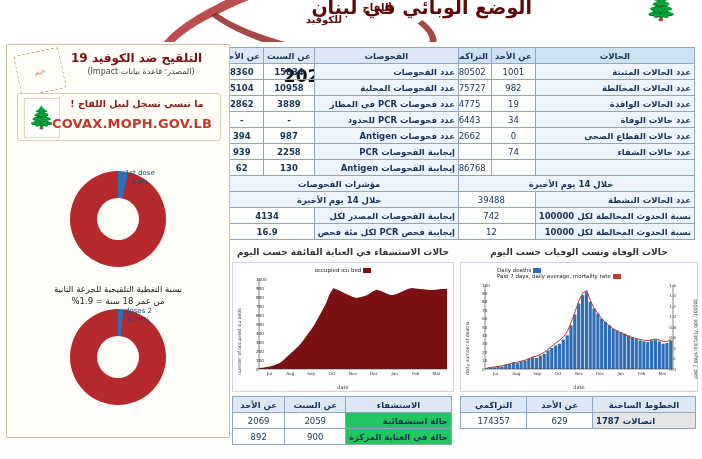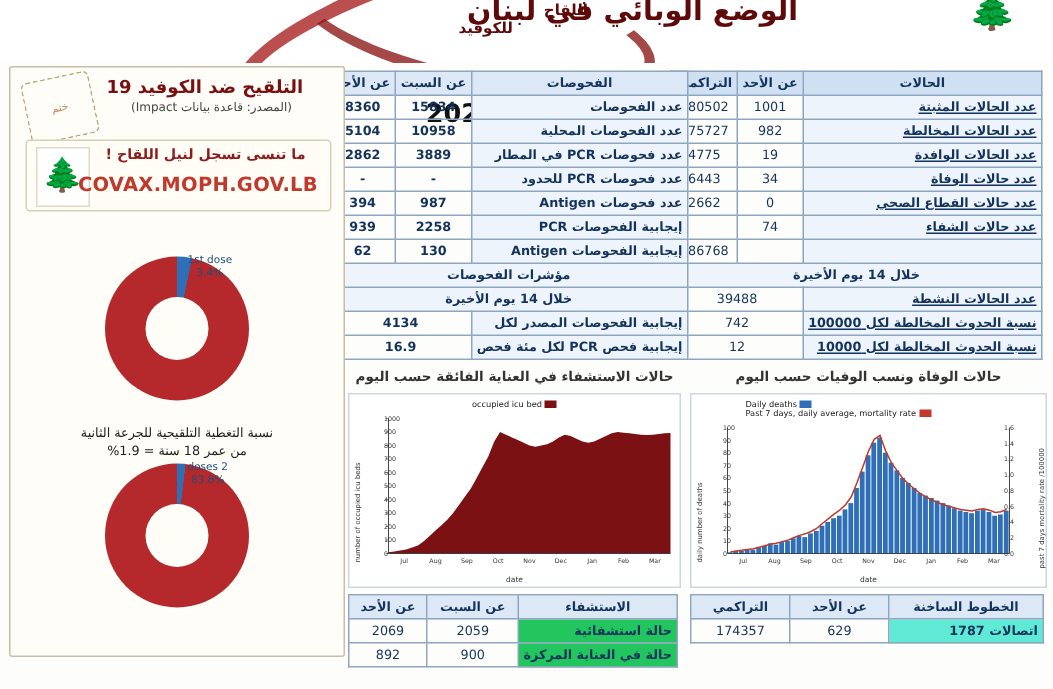--- a/index.html
+++ b/index.html
@@ -53,21 +53,21 @@
     border:1px solid #8fa6c0;
     font-size:8.5px;color:#14335c;
     padding:1px 3px;height:13px;text-align:center;
     white-space:nowrap;
   }
   table.grid th{background:#dce8f5;font-weight:bold;font-size:8.5px;}
 
   
   .cases{position:absolute;right:7px;top:47px;width:232px;}
   .cases table{width:232px;}
-  .cases td.lbl{width:108px;text-align:right;background:#eef4fb;font-weight:bold;text-decoration:underline;}
+  .cases td.lbl{width:108px;text-align:right;background:#eef4fb;font-weight:bold;}
   .cases td.num{width:62px;}
   .cases th.hcol{background:#cfe0f2;}
   .wide-row td{background:#eef4fb;font-weight:bold;}
 
   
   .tests{position:absolute;right:243px;top:47px;width:208px;}
   .tests table{width:208px;}
   .tests td.lbl{width:86px;text-align:right;background:#eef4fb;font-weight:bold;}
   .tests td.num{width:56px;font-weight:bold;}
 
@@ -150,21 +150,21 @@
   }
 
   
   .hosp{position:absolute;left:232px;top:396px;width:220px;}
   .hosp table{width:220px;}
   .hosp td.lbl{width:92px;text-align:right;background:#22c55e;font-weight:bold;}
 
   
   .hotline{position:absolute;left:460px;top:396px;width:236px;}
   .hotline table{width:236px;}
-  .hotline td.lbl{width:96px;text-align:right;background:#5eead4;font-weight:bold;}
+  .hotline td.lbl{width:96px;text-align:left;background:#e5e5e5;font-weight:bold;}
 </style>
 </head>
 <body>
 
 <div class="page">
 
   <div class="header">
     <div class="swoosh"></div>
     <div class="swoosh2"></div>
     <div class="arabic-title">الوضع الوبائي في لبنان</div>
@@ -319,21 +319,21 @@
     </div>
 
     <div class="dose-caption" style="top:238px;white-space:pre-line;">نسبة التغطية التلقيحية للجرعة الثانية
 من عمر 18 سنة = 1.9%</div>
     <div class="donut-wrap" style="top:264px;">
       <div class="donut" id="donut2" style="background: conic-gradient(rgb(46, 111, 183) 0deg, rgb(46, 111, 183) 6.84deg, rgb(181, 40, 43) 6.84deg, rgb(181, 40, 43) 360deg);">
         <div class="hole"></div>
       </div>
       <div class="donut-lbl" id="d2lbl" style="left:118px;top:-2px;">
         <span>2 doses</span><br>
-        <span>83.8%</span>
+        <span>67.7%</span>
       </div>
     </div>
   </div>
 
   <div class="chartbox chart-icu">
     <div class="chart-title">حالات الاستشفاء في العناية الفائقة حسب اليوم</div>
     <div class="legend">
       <span class="sw" style="background:#7b1113;"></span><span>occupied icu bed</span>
     </div>
     <svg id="icuSvg" width="220" height="128" style="position:absolute;left:0;top:0;">

